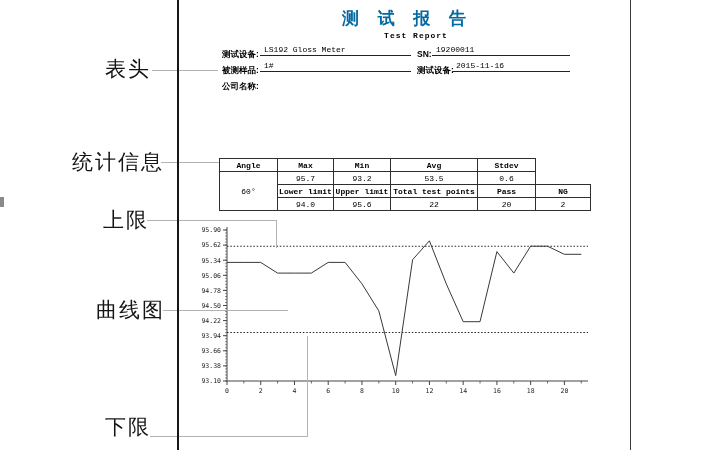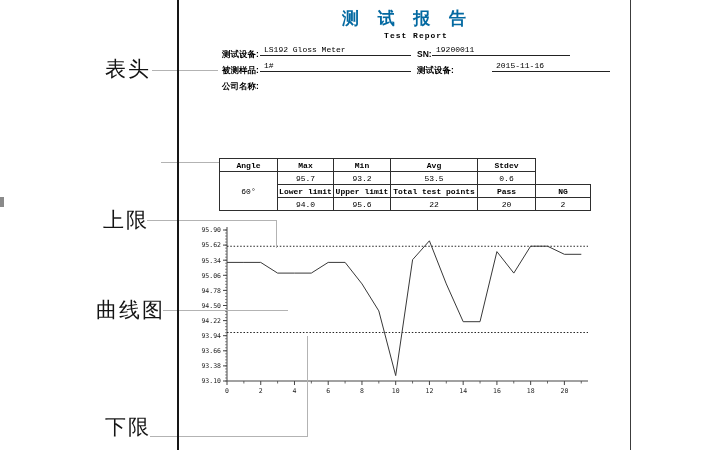--- a/index.html
+++ b/index.html
@@ -44,38 +44,39 @@
   <div class="callout-line" style="left:147px; top:220px; width:130px; height:1px;"></div>
   <div class="callout-line" style="left:276px; top:220px; width:1px;   height:28px;"></div>
   <div class="callout-line" style="left:163px; top:310px; width:125px; height:1px;"></div>
   <div class="callout-line" style="left:150px; top:436px; width:158px; height:1px;"></div>
   <div class="callout-line" style="left:307px; top:336px; width:1px;   height:100px;"></div>
 
   <div class="vline border-left"></div>
   <div class="vline border-right"></div>
 
   <div class="callout-label" style="left:105px; top:55px;">表头</div>
+  <div class="callout-label" style="left:72px;  top:148px;">统计信息</div>
   <div class="callout-label" style="left:103px; top:206px;">上限</div>
   <div class="callout-label" style="left:96px;  top:296px;">曲线图</div>
   <div class="callout-label" style="left:105px; top:413px;">下限</div>
 
   <div class="title-wrap">
     <div class="report-title">测 试 报 告</div>
     <div class="report-subtitle">Test Report</div>
   </div>
 
   <div class="field-label" style="left:222px; top:49px;">测试设备:</div>
   <div class="field-value" style="left:260px; top:45px; width:151px;">LS192 Gloss Meter</div>
   <div class="field-label" style="left:417px; top:49px;">SN:</div>
   <div class="field-value" style="left:432px; top:45px; width:138px;">19200011</div>
 
   <div class="field-label" style="left:222px; top:65px;">被测样品:</div>
   <div class="field-value" style="left:260px; top:61px; width:151px;">1#</div>
   <div class="field-label" style="left:417px; top:65px;">测试设备:</div>
-  <div class="field-value" style="left:452px; top:61px; width:118px;margin-left:40px;">2015-11-16</div>
+  <div class="field-value" style="left:452px; top:61px; width:118px;">2015-11-16</div>
 
   <div class="field-label" style="left:222px; top:81px;">公司名称:</div>
 
   <table class="stats">
     <colgroup>
       <col style="width:58px">
         <col style="width:56px">
         <col style="width:57px">
       <col style="width:87px">
         <col style="width:58px">

